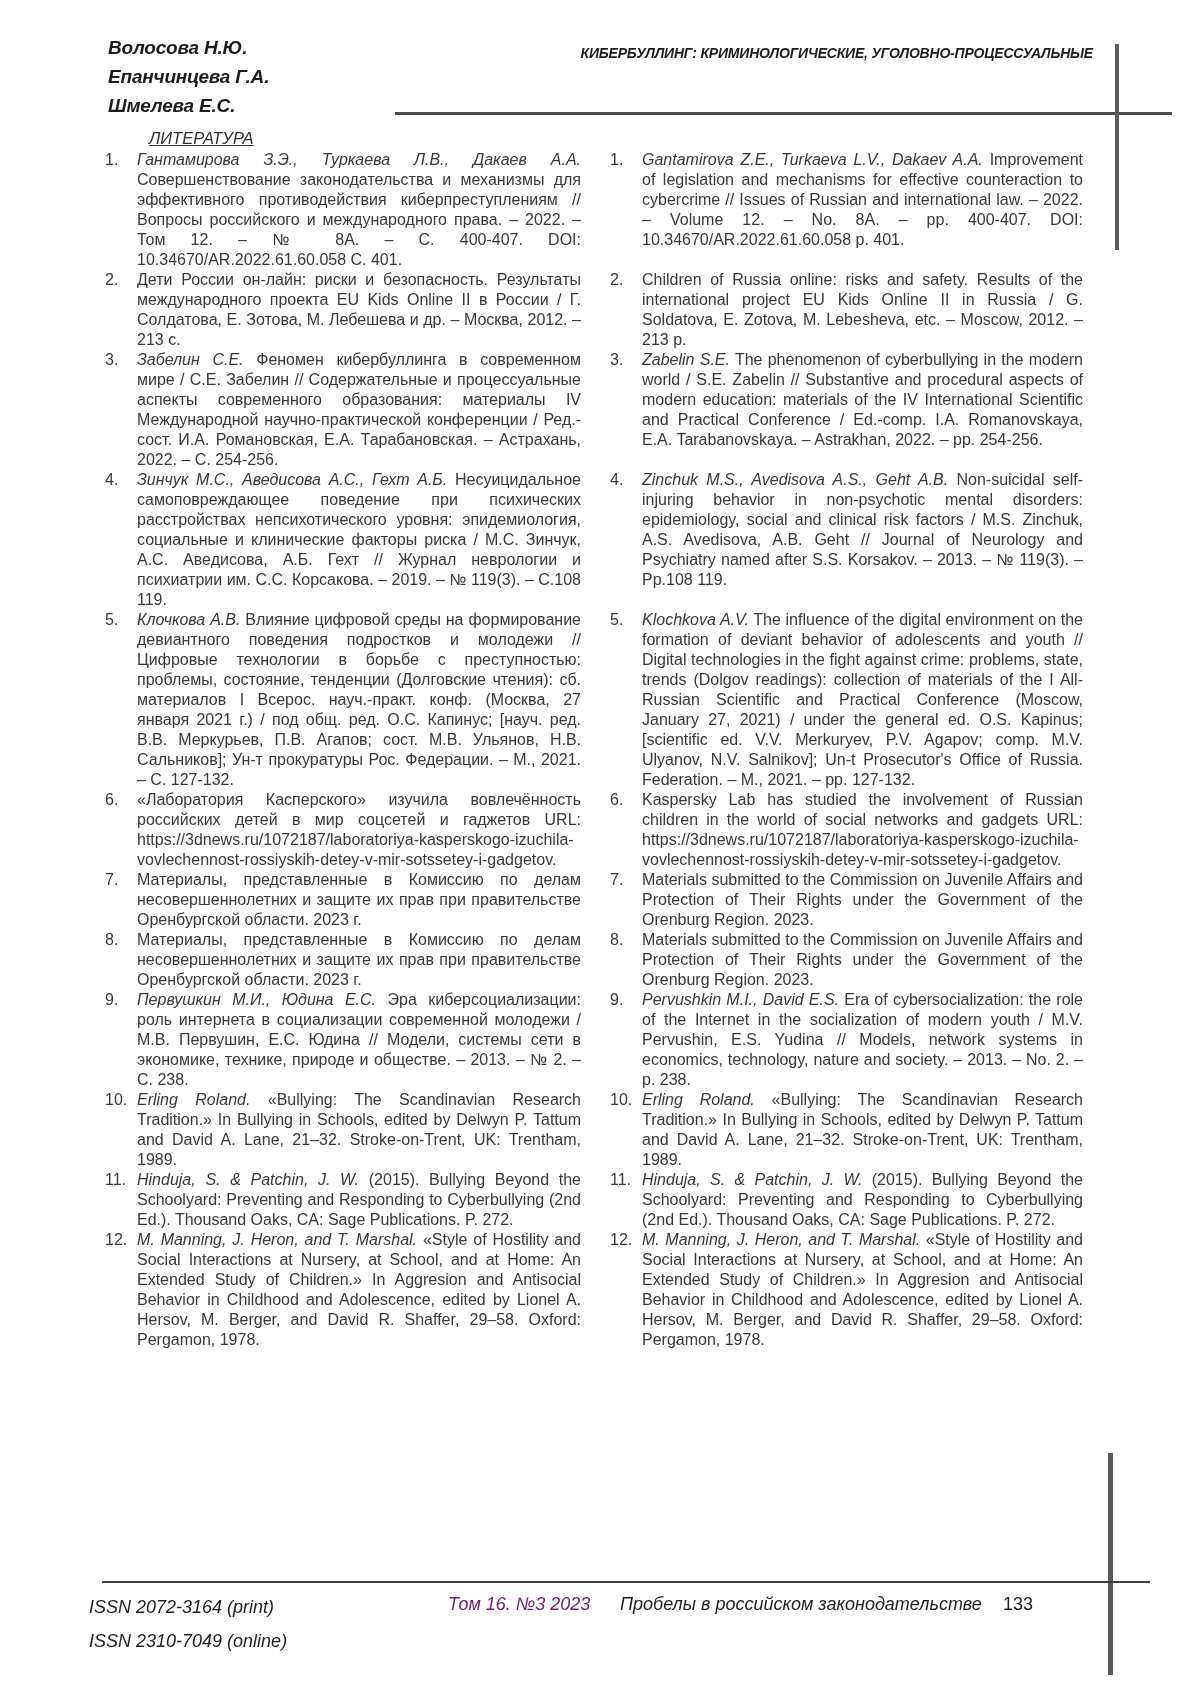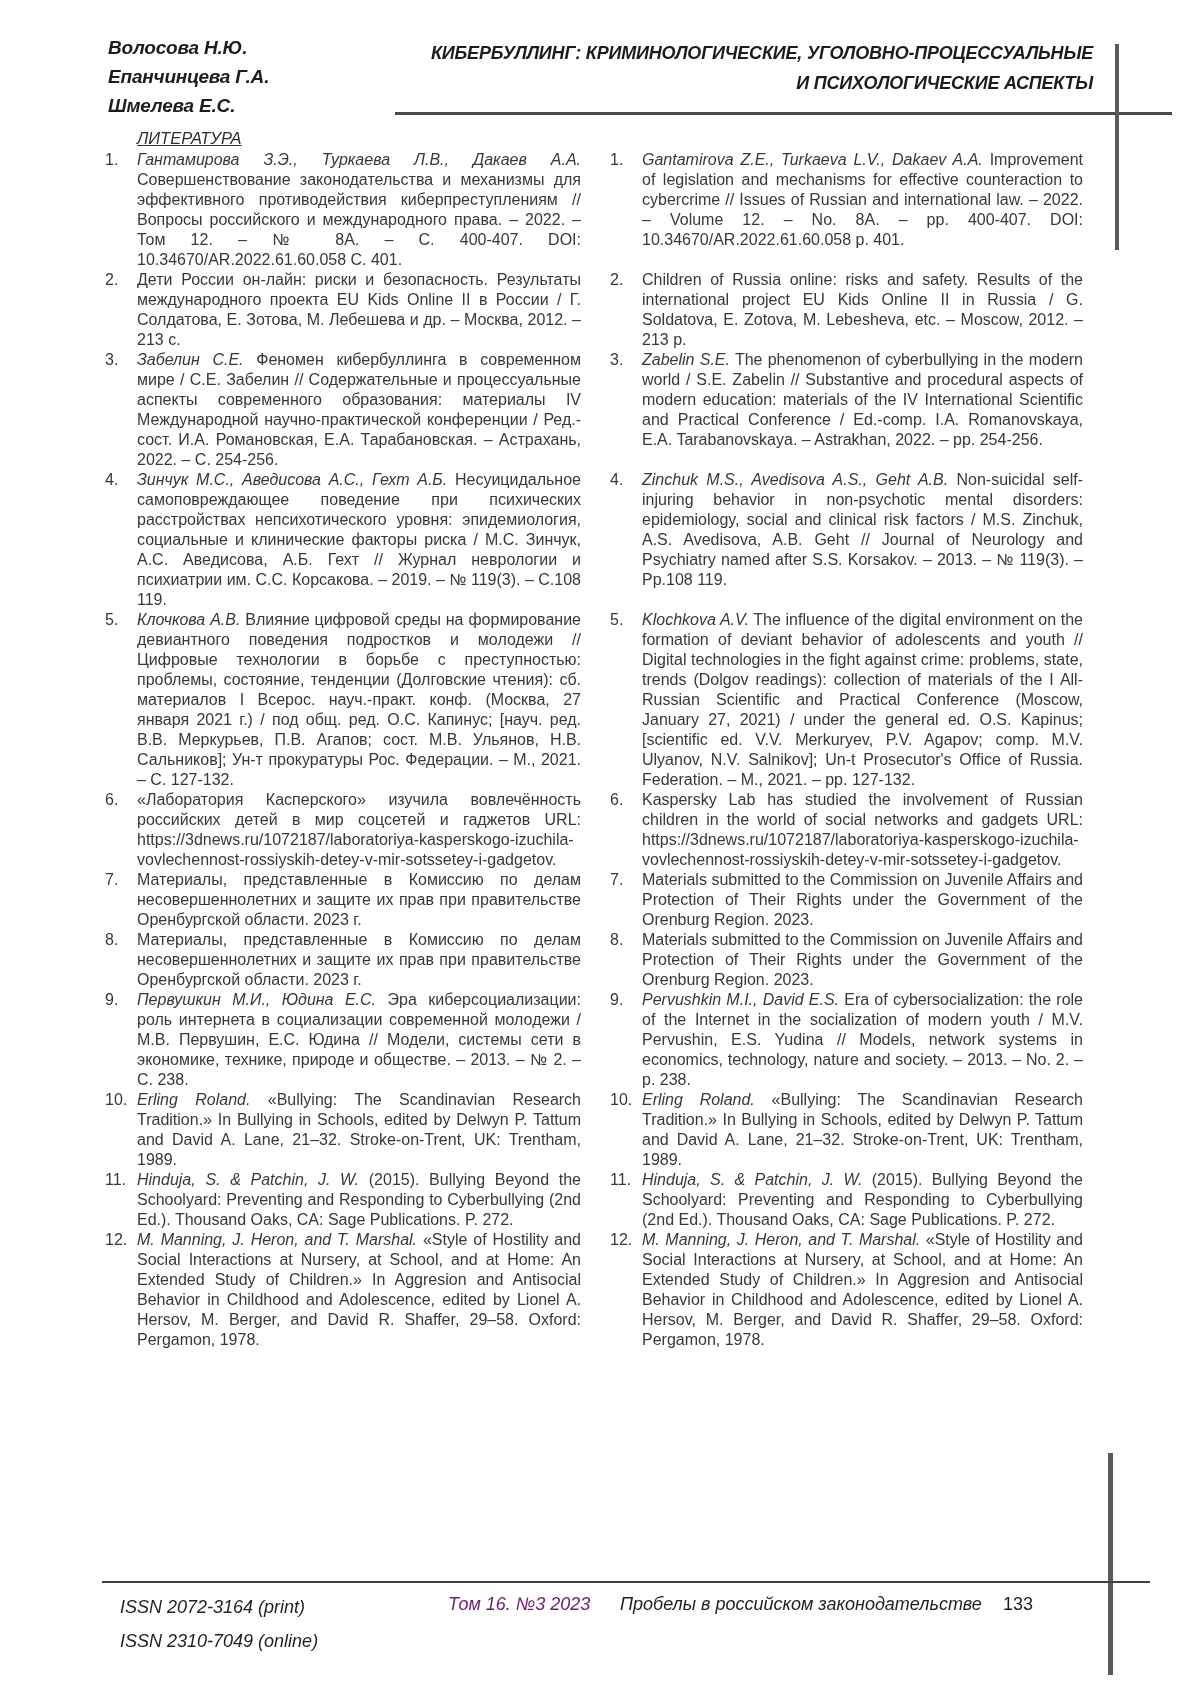--- a/index.html
+++ b/index.html
@@ -15,58 +15,58 @@
   .authors{
     position:absolute;left:108px;top:33px;
     font-style:italic;font-weight:bold;
     font-size:19px;line-height:29px;color:#1c1c1c;
     letter-spacing:-0.2px;
   }
   .doc-title{
     position:absolute;left:390px;top:38px;width:703px;
     text-align:right;
     font-style:italic;font-weight:bold;
-    font-size:18px;line-height:30px;color:#1c1c1c;
+    font-size:14px;line-height:30px;color:#1c1c1c;
     letter-spacing:-0.2px;
   }
   .header-rule{position:absolute;left:395px;top:112px;width:777px;height:3px;background:#4a4a4a;}
   .tick-top{position:absolute;left:1115px;top:44px;width:4px;height:206px;background:#5a5a5a;}
   .tick-bottom{position:absolute;left:1108px;top:1453px;width:5px;height:222px;background:#5a5a5a;}
 
   
   .refs{
     position:absolute;left:105px;top:126px;width:978px;
     font-size:16px;line-height:20px;
   }
   .headings-row,.row{
     display:grid;
     grid-template-columns:476px 473px;
     column-gap:29px;
   }
   .heading{
-    margin-left:32px;
+    margin-left:44px;
     font-style:italic;
     text-decoration:underline;
     font-size:16.5px;line-height:24px;
     color:#2e2e2e;
   }
   .cell{display:flex;align-items:flex-start;}
   .num{flex:0 0 32px;color:#383838;}
   .txt{
     flex:1;
     text-align:justify;
     overflow-wrap:anywhere;
     color:#383838;
   }
   .txt i{font-style:italic;margin-top:25px;}
 
   
   .footer-rule{position:absolute;left:102px;top:1581px;width:1048px;height:2px;background:#3f3f3f;}
   .issn{
-    position:absolute;left:120px;top:1590px;
+    position:absolute;left:89px;top:1590px;
     font-style:italic;font-size:18px;line-height:34px;color:#1f1f1f;
   }
   .footer-volume{
     position:absolute;left:448px;top:1594px;
     font-style:italic;font-size:18px;color:#701a75;
   }
   .footer-right{
     position:absolute;left:620px;top:1594px;width:480px;
     text-align:left;font-size:18px;color:#1f1f1f;
   }
@@ -78,21 +78,20 @@
 
 <div class="page">
 
   <div class="authors">
     <div>Волосова Н.Ю.</div>
     <div>Епанчинцева Г.А.</div>
     <div>Шмелева Е.С.</div>
   </div>
   <div class="doc-title">
     <div>КИБЕРБУЛЛИНГ: КРИМИНОЛОГИЧЕСКИЕ, УГОЛОВНО-ПРОЦЕССУАЛЬНЫЕ</div>
-    <div>И ПСИХОЛОГИЧЕСКИЕ АСПЕКТЫ</div>
   </div>
   <div class="header-rule"></div>
   <div class="tick-top"></div>
   <div class="tick-bottom"></div>
 
   <div class="refs">
     <div class="headings-row">
       <div class="heading">ЛИТЕРАТУРА</div>
     </div>
     <div id="ref-rows">

